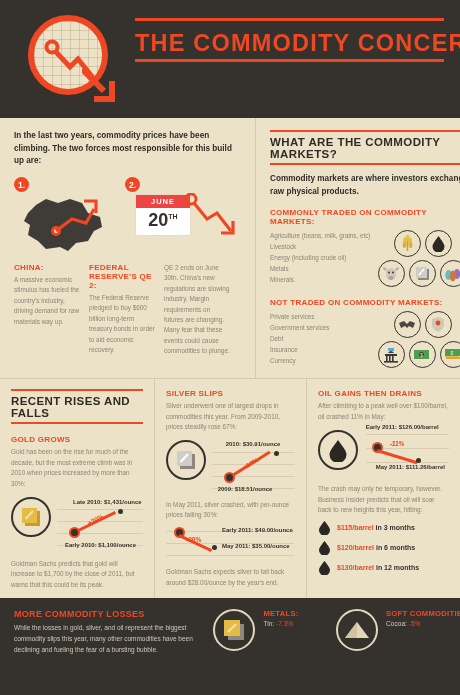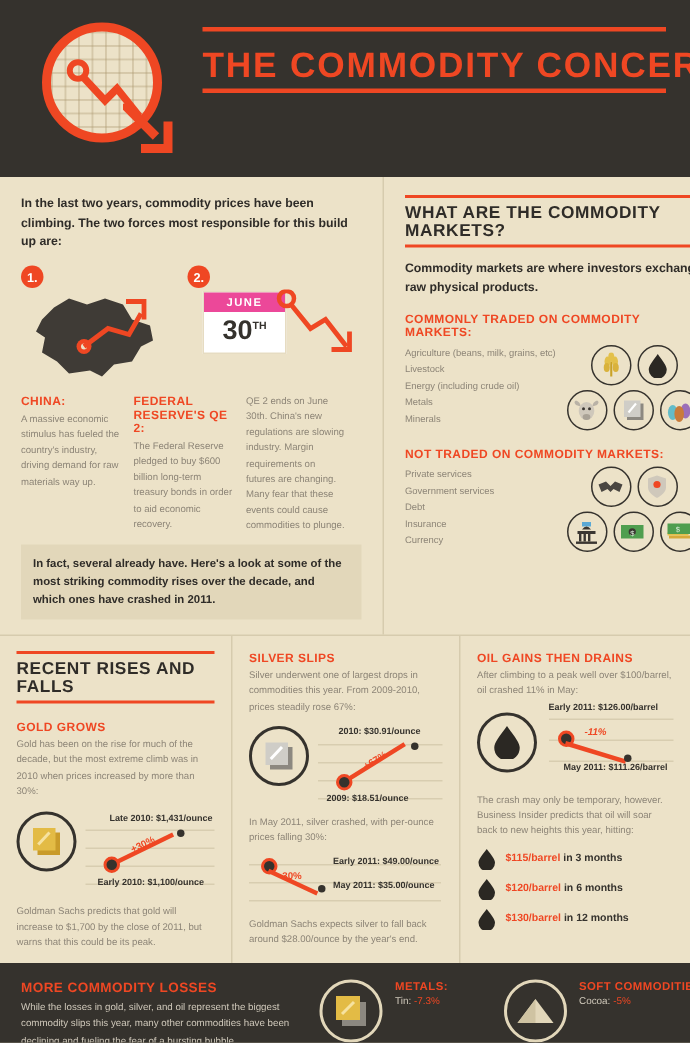--- a/index.html
+++ b/index.html
@@ -54,21 +54,21 @@
   .top-right { width: 229px; }
 
   
   .badge {
     width: 15px; height: 15px; border-radius: 50%; background: #ef4723; color: #fff;
     font-size: 8.5px; font-weight: bold; display: flex; align-items: center; justify-content: center;
   }
   .cal {
     width: 56px; background: #fff; border: 1px solid #e6dcc2;
   }
-  .cal-top { background: #ec4899; color: #fff; font-size: 7.5px; font-weight: bold; text-align: center; padding: 2px 0; letter-spacing: 1px; }
+  .cal-top { background: #ef4444; color: #fff; font-size: 7.5px; font-weight: bold; text-align: center; padding: 2px 0; letter-spacing: 1px; }
   .cal-day { font-size: 18px; font-weight: bold; color: #35322d; text-align: center; padding: 2px 0 4px 0; }
   .cal-day sup { font-size: 7px; }
 
   .cols3 { display: flex; gap: 7px; margin-top: 8px; }
   .col-a { width: 68px; } .col-b { width: 68px; } .col-c { width: 66px; }
 
   .factbox { background: #e2d7ba; padding: 7px 8px; margin-top: 7px; }
   .factbox p { color: #2f2c28; font-size: 7.6px; font-weight: bold; line-height: 1.55; }
 
   .mk-list { list-style: none; }
@@ -155,21 +155,21 @@
               <circle cx="40" cy="40" r="5" fill="#ef4723"></circle>
                 <circle cx="40" cy="40" r="2" fill="#ece2c8"></circle>
               <polyline points="40,40 56,28 70,32 78,18" fill="none" stroke="#ef4723" stroke-width="3.2"></polyline>
               <polyline points="68,10 80,10 80,22" fill="none" stroke="#ef4723" stroke-width="3.2"></polyline>
             </svg>
           </div>
           <div style="width:116px; position:relative;">
             <div class="badge">2.</div>
             <div class="cal" style="position:absolute; left:10px; top:17px;">
               <div class="cal-top">JUNE</div>
-              <div class="cal-day"><span>30</span><sup>TH</sup></div>
+              <div class="cal-day"><span>20</span><sup>TH</sup></div>
             </div>
             <svg width="58" height="52" viewBox="0 0 58 52" style="position:absolute;left:58px;top:16px;">
               <circle cx="8" cy="6" r="5" fill="none" stroke="#ef4723" stroke-width="3"></circle>
               <polyline points="11,10 24,26 34,20 48,38" fill="none" stroke="#ef4723" stroke-width="3.2"></polyline>
               <polyline points="38,40 50,40 50,28" fill="none" stroke="#ef4723" stroke-width="3.2"></polyline>
             </svg>
           </div>
         </div>
 
         <div class="cols3">
@@ -179,23 +179,20 @@
           </div>
           <div class="col-b">
             <div class="orange-head">FEDERAL RESERVE'S QE 2:</div>
             <div class="body-txt" style="margin-top:3px">The Federal Reserve pledged to buy $600 billion long-term treasury bonds in order to aid economic recovery.</div>
           </div>
           <div class="col-c">
             <div class="body-txt">QE 2 ends on June 30th. China's new regulations are slowing industry. Margin requirements on futures are changing. Many fear that these events could cause commodities to plunge.</div>
           </div>
         </div>
 
-        <div class="factbox">
-          <p>In fact, several already have. Here's a look at some of the most striking commodity rises over the decade, and which ones have crashed in 2011.</p>
-        </div>
       </div>
 
       <div class="top-right panel-pad">
         <div class="sec-head">WHAT ARE THE COMMODITY MARKETS?</div>
         <div class="lead" style="margin-top:8px">Commodity markets are where investors exchange raw physical products.</div>
 
         <div class="orange-head" style="margin-top:10px">COMMONLY TRADED ON COMMODITY MARKETS:</div>
         <div style="display:flex; margin-top:4px;">
           <ul class="mk-list" style="width:110px">
             <li>Agriculture (beans, milk, grains, etc)</li>

